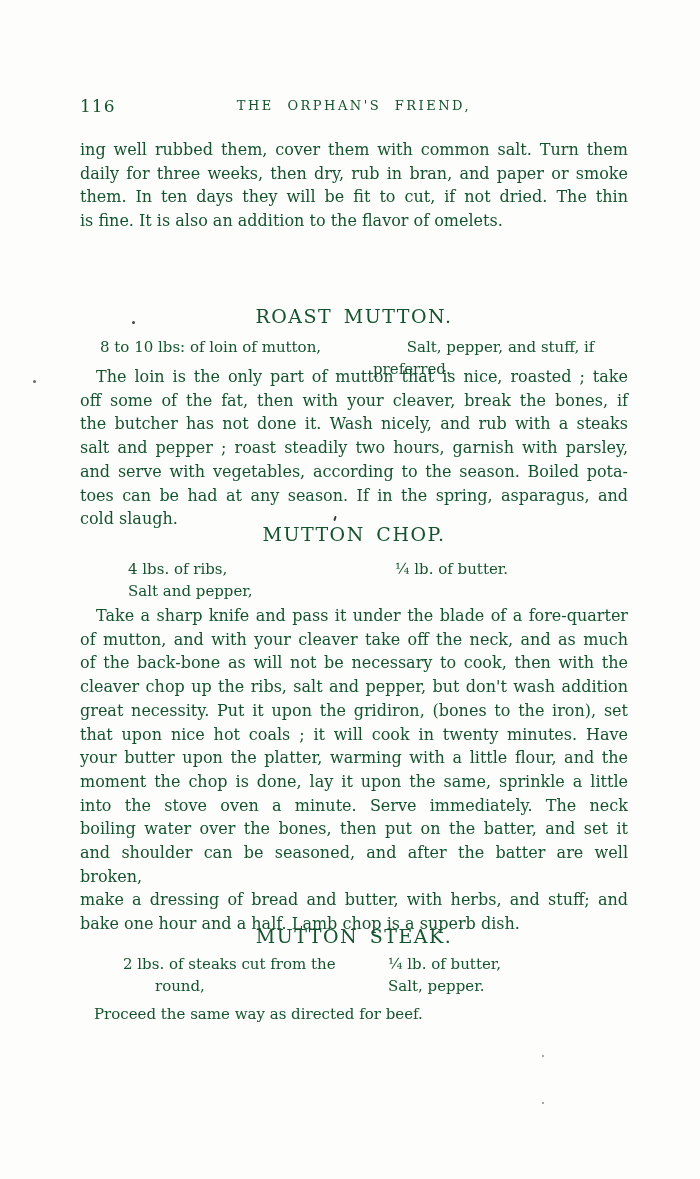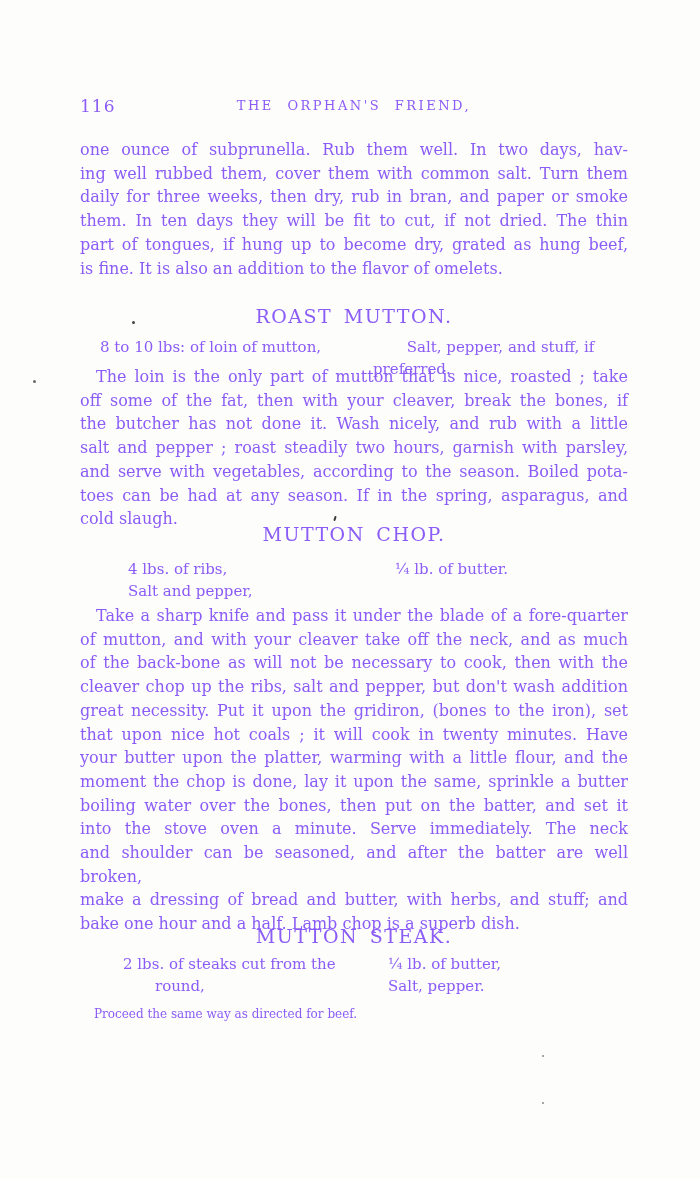--- a/index.html
+++ b/index.html
@@ -2,21 +2,21 @@
 <html><head>
 <meta charset="utf-8">
 <style>
   html, body { margin: 0; padding: 0; background: #ffffff; }
   .page {
     position: relative;
     width: 700px;
     height: 1179px;
     background: #fdfdfc;
     font-family: "DejaVu Serif", "Liberation Serif", serif;
-    color: #8b5cf6;
+    color: #14532d;
     overflow: hidden;
   }
   .column {
     position: absolute;
     left: 80px;
     width: 548px;
     top: 0;
   }
   
   .running-header {
@@ -86,21 +86,21 @@
   .ing-steak .ing-left  { left: 43px; width: 260px; }
   .ing-steak .ing-right { left: 308px; }
   .ing-steak .ing-left .tline:nth-child(2) { padding-left: 32px; }
 
   
   .proceed-line {
     position: absolute;
     top: 1002px;
     left: 0;
     width: 100%;
-    font-size: 12px;
+    font-size: 15px;
     line-height: 24px;
     padding-left: 14px;
     box-sizing: border-box;
   }
 
   
   .speck { position: absolute; background: #6a6a6a; border-radius: 50%; }
   .speck.s1 { left: 33px;  top: 380px;  width: 3px; height: 3px; }
   .speck.s2 { left: 132px; top: 321px;  width: 3px; height: 3px; background: #444; }
   .speck.s3 { left: 542px; top: 1055px; width: 2px; height: 2px; background: #8a8a8a; }
@@ -112,41 +112,39 @@
 
 <div class="page">
   <div class="column">
 
     <div class="running-header">
       <span class="page-number">116</span>
       <span class="running-title">THE ORPHAN'S FRIEND,</span>
     </div>
 
     <div class="para intro-para">
-        <div class="tline">one ounce of subprunella. Rub them well. In two days, hav-</div>
         <div class="tline">ing well rubbed them, cover them with common salt. Turn them</div>
         <div class="tline">daily for three weeks, then dry, rub in bran, and paper or smoke</div>
         <div class="tline">them. In ten days they will be fit to cut, if not dried. The thin</div>
-        <div class="tline">part of tongues, if hung up to become dry, grated as hung beef,</div>
         <div class="tline">is fine. It is also an addition to the flavor of omelets.</div>
       </div>
 
     <div class="recipe-title h-roast">ROAST MUTTON.</div>
     <div class="ing-row ing-roast">
       <div class="ing-col ing-left">
           <div class="tline">8 to 10 lbs: of loin of mutton,</div>
         </div>
       <div class="ing-col ing-right">
           <div class="tline">Salt, pepper, and stuff, if preferred.</div>
         </div>
     </div>
     <div class="para indent roast-body">
         <div class="tline">The loin is the only part of mutton that is nice, roasted ; take</div>
         <div class="tline">off some of the fat, then with your cleaver, break the bones, if</div>
-        <div class="tline">the butcher has not done it. Wash nicely, and rub with a little</div>
+        <div class="tline">the butcher has not done it. Wash nicely, and rub with a steaks</div>
         <div class="tline">salt and pepper ; roast steadily two hours, garnish with parsley,</div>
         <div class="tline">and serve with vegetables, according to the season. Boiled pota-</div>
         <div class="tline">toes can be had at any season. If in the spring, asparagus, and</div>
         <div class="tline">cold slaugh.</div>
       </div>
 
     <div class="recipe-title h-chop">MUTTON CHOP.</div>
     <div class="ing-row ing-chop">
       <div class="ing-col ing-left">
           <div class="tline">4 lbs. of ribs,</div>
@@ -157,23 +155,23 @@
         </div>
     </div>
     <div class="para indent chop-body">
         <div class="tline">Take a sharp knife and pass it under the blade of a fore-quarter</div>
         <div class="tline">of mutton, and with your cleaver take off the neck, and as much</div>
         <div class="tline">of the back-bone as will not be necessary to cook, then with the</div>
         <div class="tline">cleaver chop up the ribs, salt and pepper, but don't wash addition</div>
         <div class="tline">great necessity. Put it upon the gridiron, (bones to the iron), set</div>
         <div class="tline">that upon nice hot coals ; it will cook in twenty minutes. Have</div>
         <div class="tline">your butter upon the platter, warming with a little flour, and the</div>
-        <div class="tline">moment the chop is done, lay it upon the same, sprinkle a butter</div>
+        <div class="tline">moment the chop is done, lay it upon the same, sprinkle a little</div>
+        <div class="tline">into the stove oven a minute. Serve immediately. The neck</div>
         <div class="tline">boiling water over the bones, then put on the batter, and set it</div>
-        <div class="tline">into the stove oven a minute. Serve immediately. The neck</div>
         <div class="tline">and shoulder can be seasoned, and after the batter are well broken,</div>
         <div class="tline">make a dressing of bread and butter, with herbs, and stuff; and</div>
         <div class="tline">bake one hour and a half. Lamb chop is a superb dish.</div>
       </div>
 
     <div class="recipe-title h-steak">MUTTON STEAK.</div>
     <div class="ing-row ing-steak">
       <div class="ing-col ing-left">
           <div class="tline">2 lbs. of steaks cut from the</div>
           <div class="tline">round,</div>

